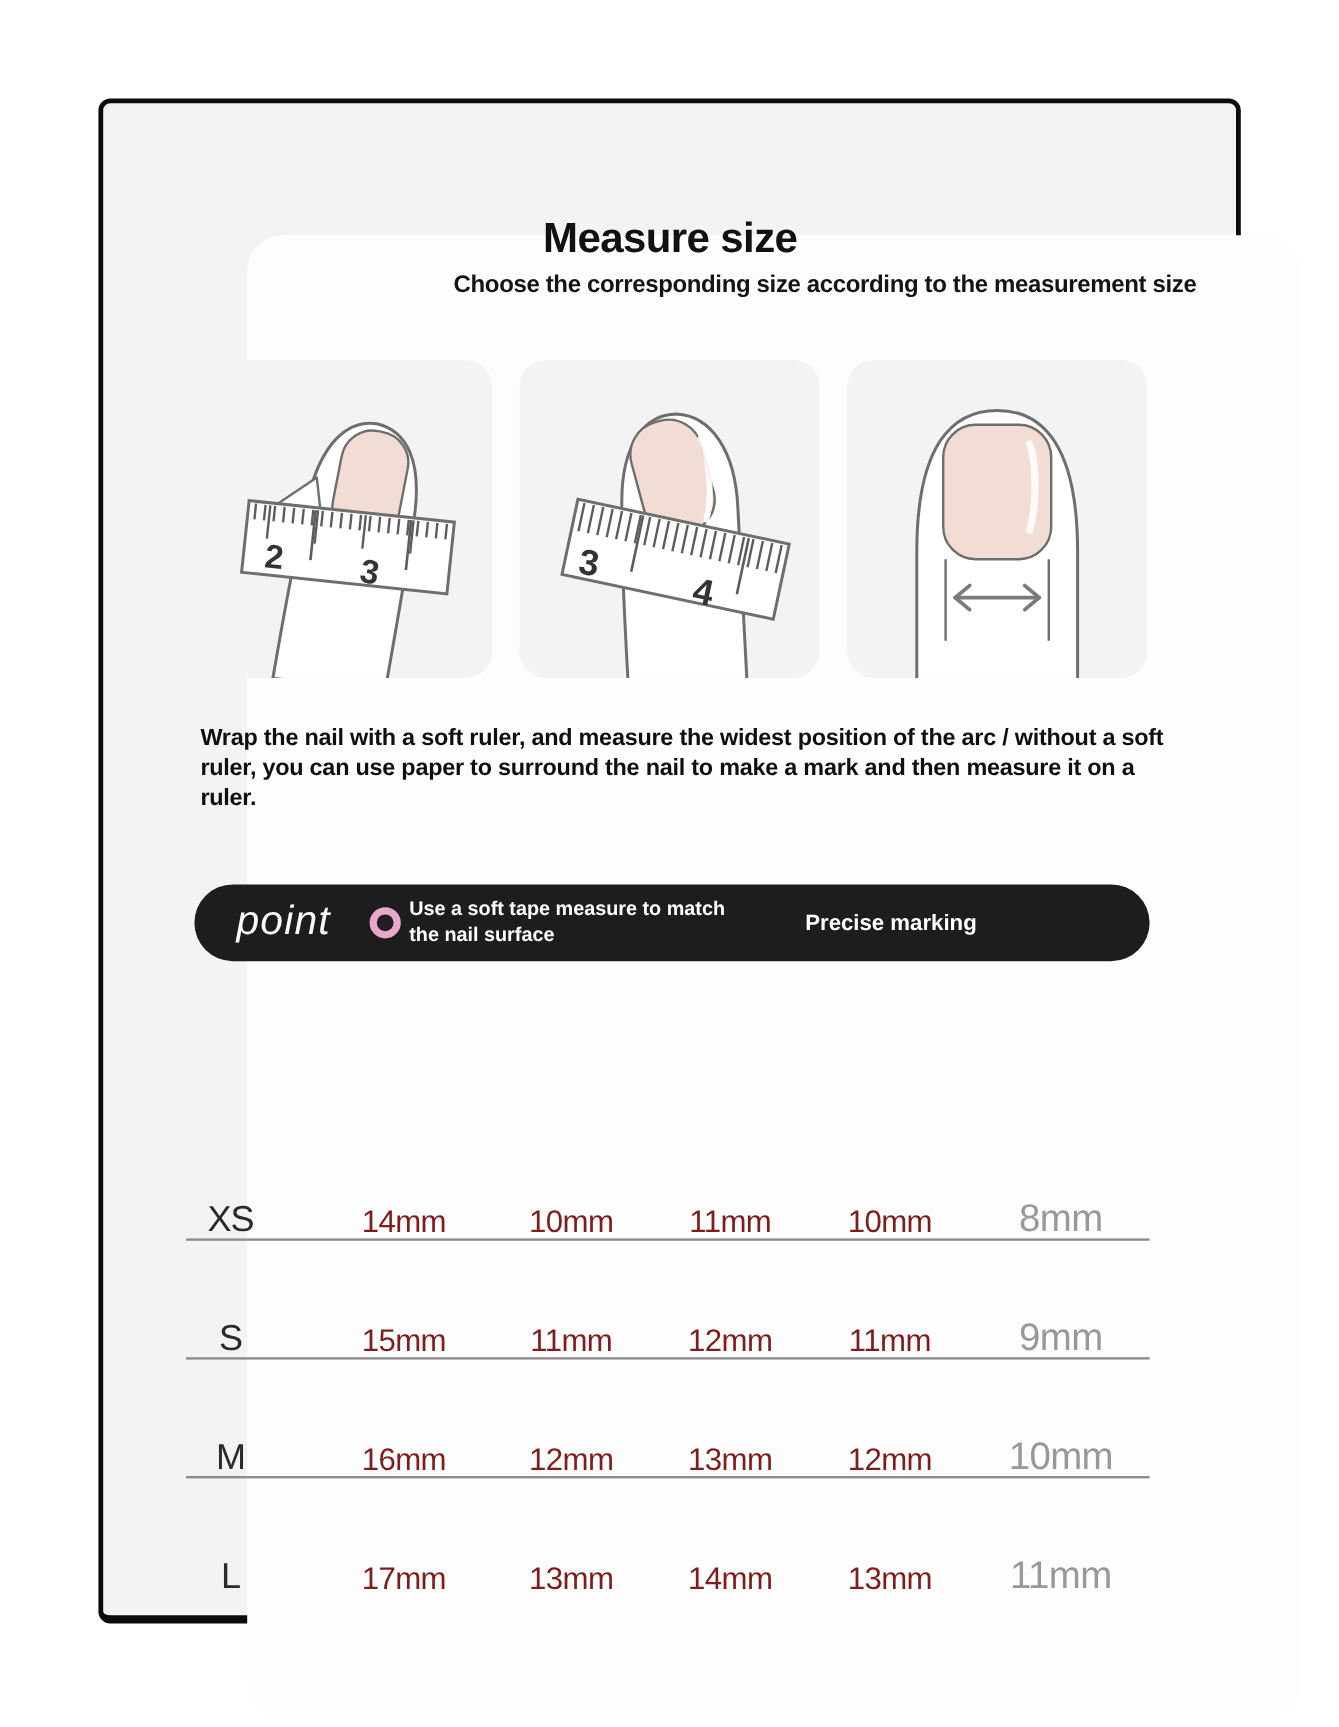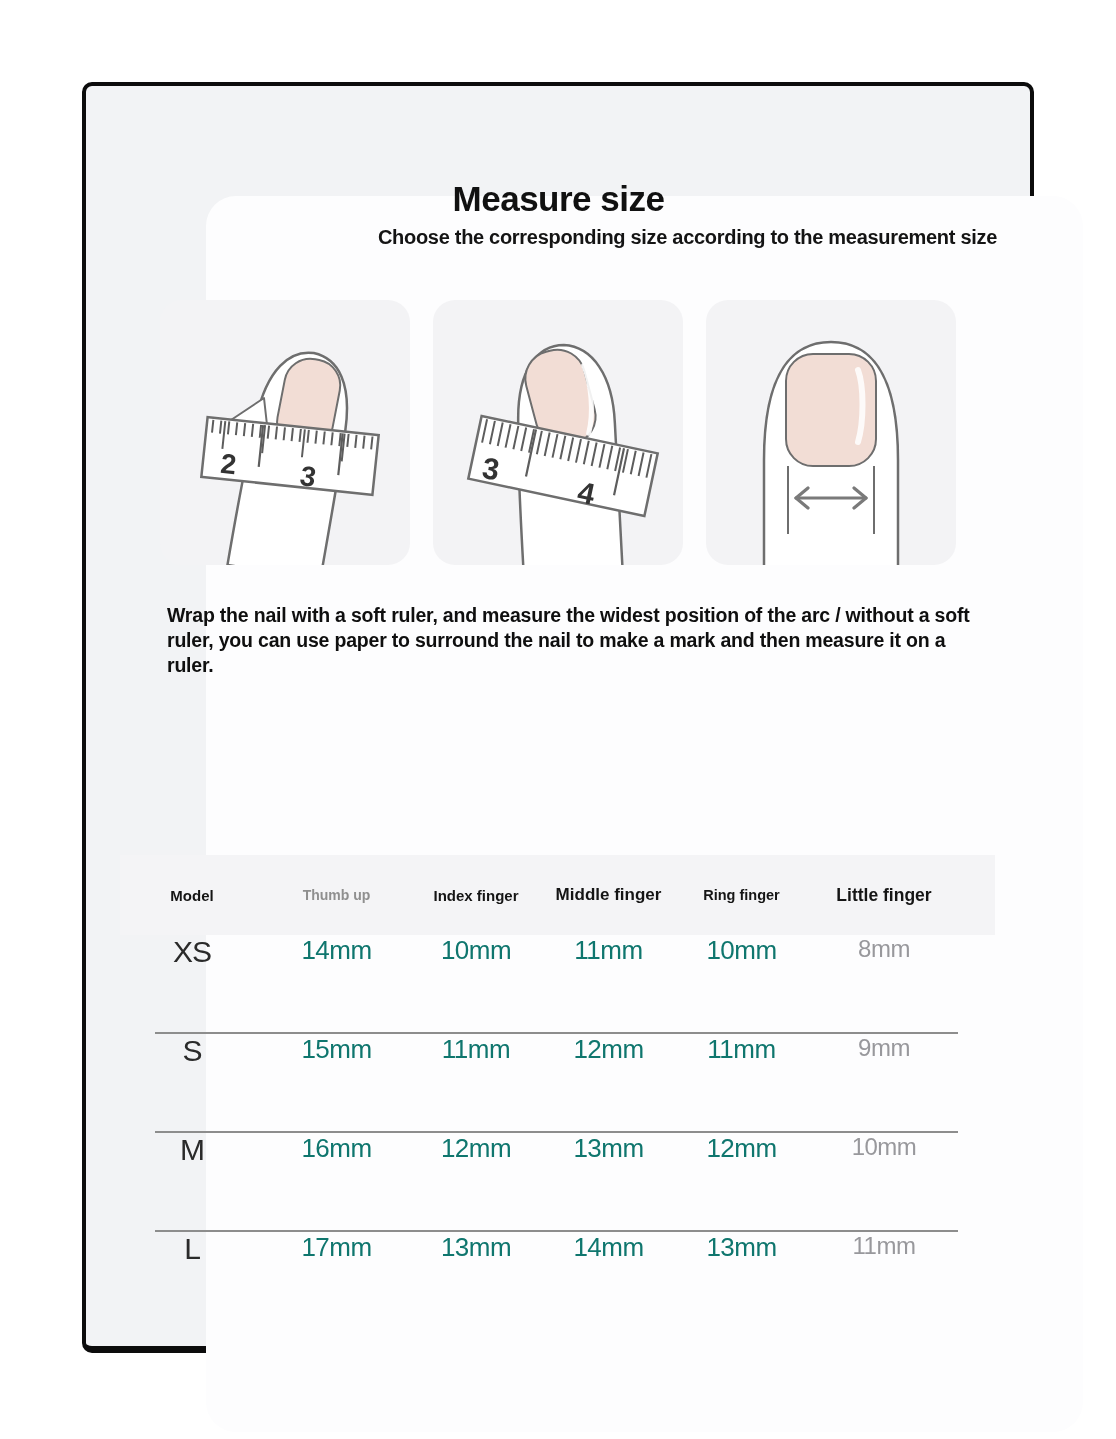--- a/index.html
+++ b/index.html
@@ -29,26 +29,26 @@
   .thead{position:absolute;left:120px;top:855px;width:875px;height:80px;background:#f4f4f6;
          display:flex;align-items:center;}
   .cell{text-align:center;}
   .c0{width:144px}.c1{width:145px}.c2{width:134px}.c3{width:131px}.c4{width:135px}.c5{width:150px}
   .hdr{font-weight:700;color:#151515;font-size:15px;}
   .hdr-thumb{color:#8f8f8f;font-size:14px;}
   .hdr-middle{font-size:17px;}
   .hdr-ring{font-size:14.5px;}
   .hdr-little{font-size:17.5px;}
   .tbody{position:absolute;left:120px;top:935px;width:875px;}
-  .trow{position:relative;display:flex;align-items:flex-start;height:99px;}
+  .trow{position:relative;display:flex;align-items:flex-end;height:99px;}
   .trow:not(:last-child)::after{content:"";position:absolute;left:35px;right:37px;bottom:0;
          border-bottom:2px solid #8d8d8d;}
   .model{font-size:30px;color:#2a2a2a;letter-spacing:-1px;}
-  .val{font-size:26px;color:#0f766e;letter-spacing:-0.5px;}
-  .little{font-size:24px;color:#98989c;}
+  .val{font-size:26px;color:#7f1d1d;letter-spacing:-0.5px;}
+  .little{font-size:32px;color:#98989c;}
 </style>
 </head>
 <body>
 
 <div class="page">
   <div class="frame">
     <div class="card"></div>
   </div>
 
   <h1 class="title">Measure size</h1>
@@ -101,29 +101,27 @@
           <path d="M90 198 L160 198"></path>
           <path d="M102 188 L90 198 L102 208"></path>
           <path d="M148 188 L160 198 L148 208"></path>
         </g>
       </svg>
     </div>
   </div>
 
   <p class="instructions">Wrap the nail with a soft ruler, and measure the widest position of the arc / without a soft ruler, you can use paper to surround the nail to make a mark and then measure it on a ruler.</p>
 
+  <div class="banner">
+    <span class="point-label">point</span>
+    <span class="ring-dot"></span>
+    <div class="banner-tip">Use a soft tape measure to match the nail surface</div>
+    <div class="banner-highlight">Precise marking</div>
+  </div>
 
-  <div class="thead">
-    <div class="cell c0 hdr">Model</div>
-    <div class="cell c1 hdr hdr-thumb">Thumb up</div>
-    <div class="cell c2 hdr">Index finger</div>
-    <div class="cell c3 hdr hdr-middle">Middle finger</div>
-    <div class="cell c4 hdr hdr-ring">Ring finger</div>
-    <div class="cell c5 hdr hdr-little">Little finger</div>
-  </div>
 
   <div class="tbody">
       <div class="trow">
         <div class="cell c0 model">XS</div>
         <div class="cell c1 val">14mm</div>
         <div class="cell c2 val">10mm</div>
         <div class="cell c3 val">11mm</div>
         <div class="cell c4 val">10mm</div>
         <div class="cell c5 val little">8mm</div>
       </div>

